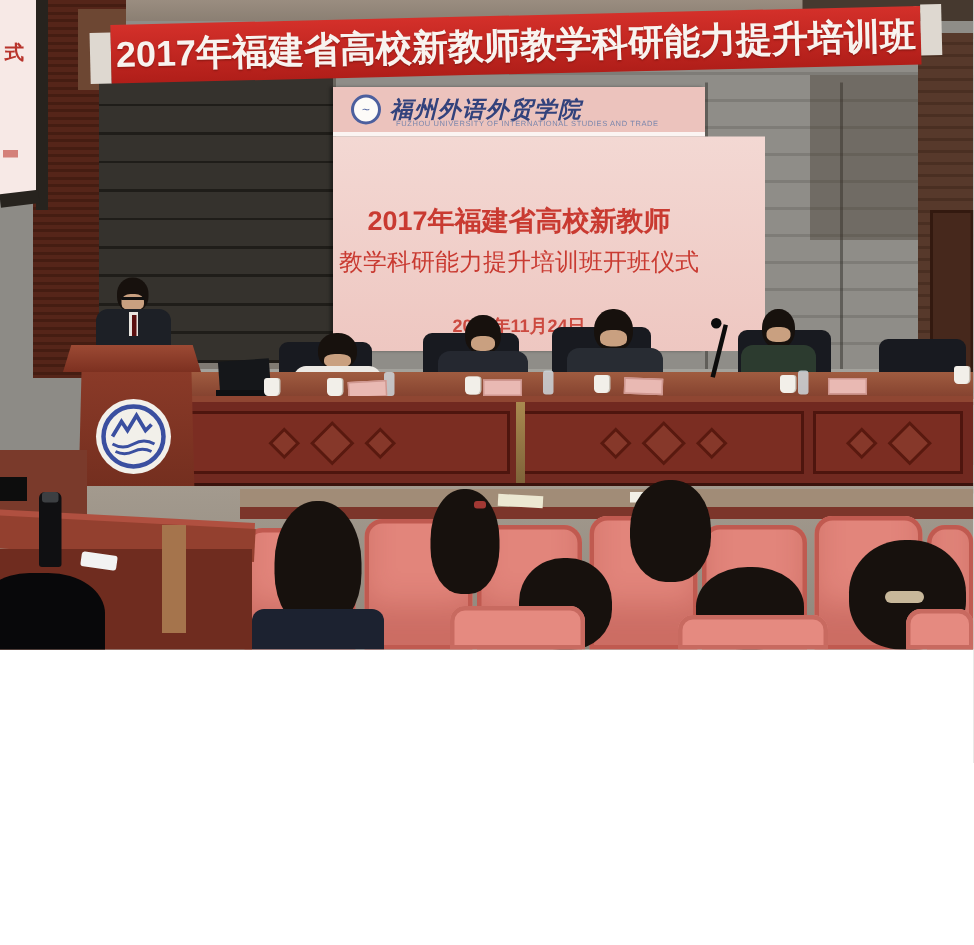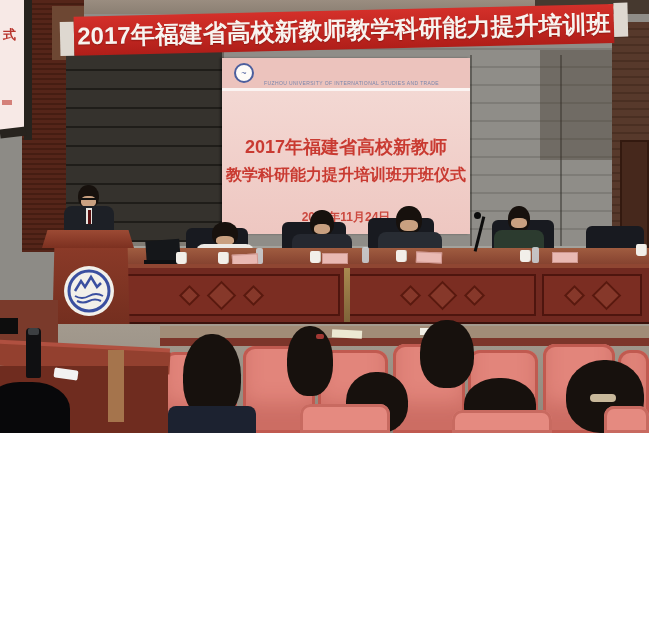--- a/index.html
+++ b/index.html
@@ -39,23 +39,23 @@
       text-shadow:0 1px 1px rgba(120,20,15,.6);}
   
   .screen{left:222px;top:58px;width:248px;height:176px;box-shadow:-2px 0 2px rgba(0,0,0,.35);}
   .screen-head{left:0;top:0;width:248px;height:30px;background:#ecc3bd;display:flex;align-items:center;}
   .screen-logo{width:20px;height:20px;border-radius:50%;background:#fdfbf8;border:2px solid #4c5f9e;
       box-sizing:border-box;margin:0 6px 0 12px;color:#4c5f9e;font-size:9px;line-height:16px;text-align:center;}
   .screen-logo-txt{font-size:15px;font-weight:bold;font-style:italic;color:#32427c;letter-spacing:1px;
       font-family:"DejaVu Serif",serif;}
   .screen-logo-sub{left:42px;top:22px;font-size:5px;color:#7a86ac;letter-spacing:.4px;white-space:nowrap;}
   .screen-line{left:0;top:30px;width:248px;height:3px;background:#fbf4f2;}
-  .screen-body{left:0;top:33px;width:248px;height:143px;background:linear-gradient(#f3d8d3,#eec7c1);}
+  .screen-body{left:0;top:33px;width:288px;height:143px;background:linear-gradient(#f3d8d3,#eec7c1);}
   .scr-t1{left:0;top:44px;width:248px;text-align:center;font-size:18px;font-weight:bold;color:#c93a31;white-space:nowrap;}
-  .scr-t2{left:0;top:74px;width:248px;text-align:center;font-size:16px;font-weight:bold;color:#c93a31;white-space:nowrap;}
+  .scr-t2{left:0;top:74px;width:248px;text-align:center;font-size:16px;font-weight:normal;color:#c93a31;white-space:nowrap;}
   .scr-date{left:0;top:118px;width:248px;text-align:center;font-size:12px;font-weight:bold;color:#cc4a40;}
   
   .chair{background:#181a20;border-radius:6px 6px 0 0;}
   .head{background:#17110d;border-radius:48% 48% 44% 44%;}
   .face{background:#c9a080;border-radius:40%;}
   .torso{border-radius:8px 8px 0 0;}
   
   .table-top{left:125px;top:248px;width:524px;height:22px;background:linear-gradient(#a05c40,#7c3a2a);}
   .table-rail{left:95px;top:264px;width:554px;height:6px;background:#8f4632;}
   .table-front{left:95px;top:268px;width:554px;height:56px;background:#712920;}
@@ -137,20 +137,21 @@
       <div class="abs banner-cap" style="left:0;"></div>
       <div class="abs banner-body">
         <span class="banner-text">2017年福建省高校新教师教学科研能力提升培训班</span>
       </div>
       <div class="abs banner-cap" style="left:554px;top:4px;"></div>
     </div>
 
     <div class="abs screen">
       <div class="abs screen-head">
         <span class="screen-logo">~</span>
+        <span class="screen-logo-txt">福州外语外贸学院</span>
       </div>
       <span class="abs screen-logo-sub">FUZHOU UNIVERSITY OF INTERNATIONAL STUDIES AND TRADE</span>
       <div class="abs screen-line"></div>
       <div class="abs screen-body">
         <div class="abs scr-t1">2017年福建省高校新教师</div>
         <div class="abs scr-t2">教学科研能力提升培训班开班仪式</div>
         <div class="abs scr-date">2017年11月24日</div>
       </div>
     </div>
 

